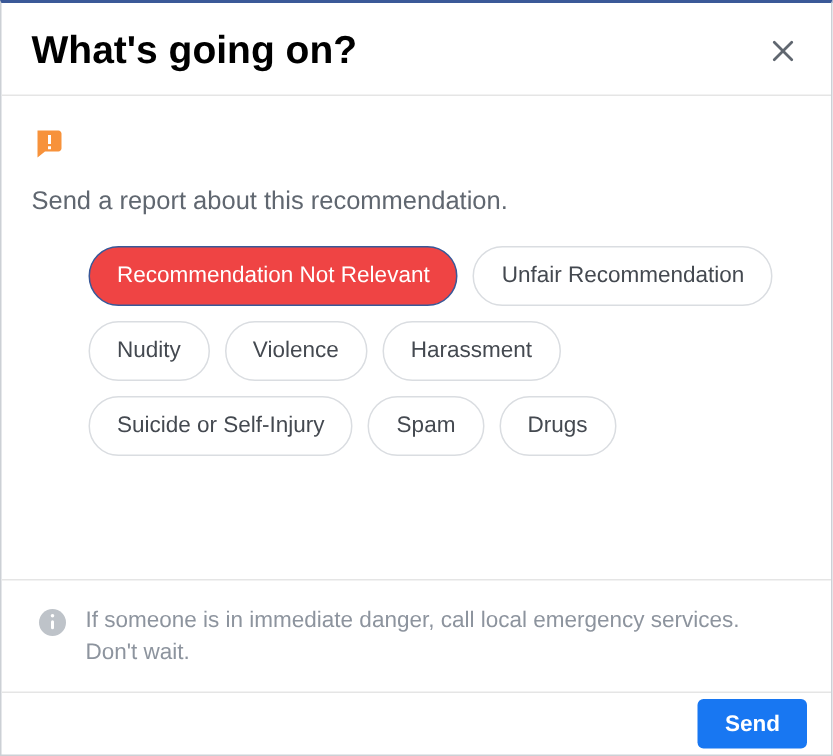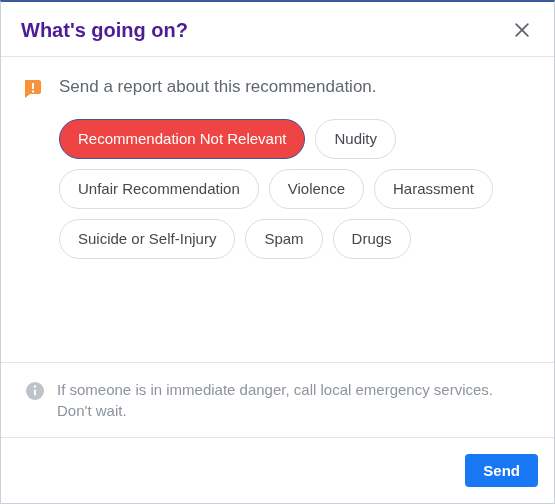--- a/index.html
+++ b/index.html
@@ -18,23 +18,23 @@
       flex-direction: column;
     }
     .header {
       display: flex;
       justify-content: space-between;
       align-items: center;
       padding: 16px 20px 14px 20px;
       border-bottom: 1px solid #e5e5e5;
     }
     .header-title {
-      font-size: 20px;
+      font-size: 26px;
       font-weight: bold;
-      color: #4c1d95;
+      color: #000000;
     }
     .close-btn {
       cursor: pointer;
       color: #606770;
       width: 24px;
       height: 24px;
       display: flex;
       align-items: center;
       justify-content: center;
     }
@@ -44,20 +44,21 @@
     }
     .content {
       flex: 1;
       padding: 18px 20px 0 20px;
     }
     .report-row {
       display: flex;
       align-items: flex-start;
       gap: 14px;
       margin-bottom: 18px;
+      flex-direction: column;
     }
     .report-icon {
       width: 24px;
       height: 24px;
       flex-shrink: 0;
       margin-top: 2px;
     }
     .report-text {
       font-size: 17px;
       color: #606770;
@@ -99,21 +100,21 @@
       flex-shrink: 0;
       margin-top: 2px;
     }
     .warning-text {
       font-size: 15px;
       color: #8d949e;
       line-height: 1.4;
     }
     .footer {
       border-top: 1px solid #e5e5e5;
-      padding: 16px 16px;
+      padding: 4px 16px;
       display: flex;
       justify-content: flex-end;
     }
     .send-btn {
       background: #1877f2;
       color: #fff;
       font-size: 15px;
       font-weight: 600;
       border: none;
       padding: 8px 18px;
@@ -139,22 +140,22 @@
     <svg class="report-icon" viewBox="0 0 24 24">
       <path fill="#f7923b" d="M4 3h14c1 0 2 1 2 2v10c0 1-1 2-2 2H9l-5 4V5c0-1 0-2 0-2z"></path>
       <rect x="11" y="6" width="2" height="6" fill="#fff"></rect>
       <rect x="11" y="13.5" width="2" height="2" fill="#fff"></rect>
     </svg>
     <div class="report-text">Send a report about this recommendation.</div>
   </div>
 
   <div class="chips" id="chips-container">
       <button class="chip selected">Recommendation Not Relevant</button>
+      <button class="chip">Unfair Recommendation</button>
       <button class="chip">Nudity</button>
-      <button class="chip">Unfair Recommendation</button>
       <button class="chip">Violence</button>
       <button class="chip">Harassment</button>
       <button class="chip">Suicide or Self-Injury</button>
       <button class="chip">Spam</button>
       <button class="chip">Drugs</button>
     </div>
 </div>
 
 <div class="warning">
   <svg class="info-icon" viewBox="0 0 20 20">

